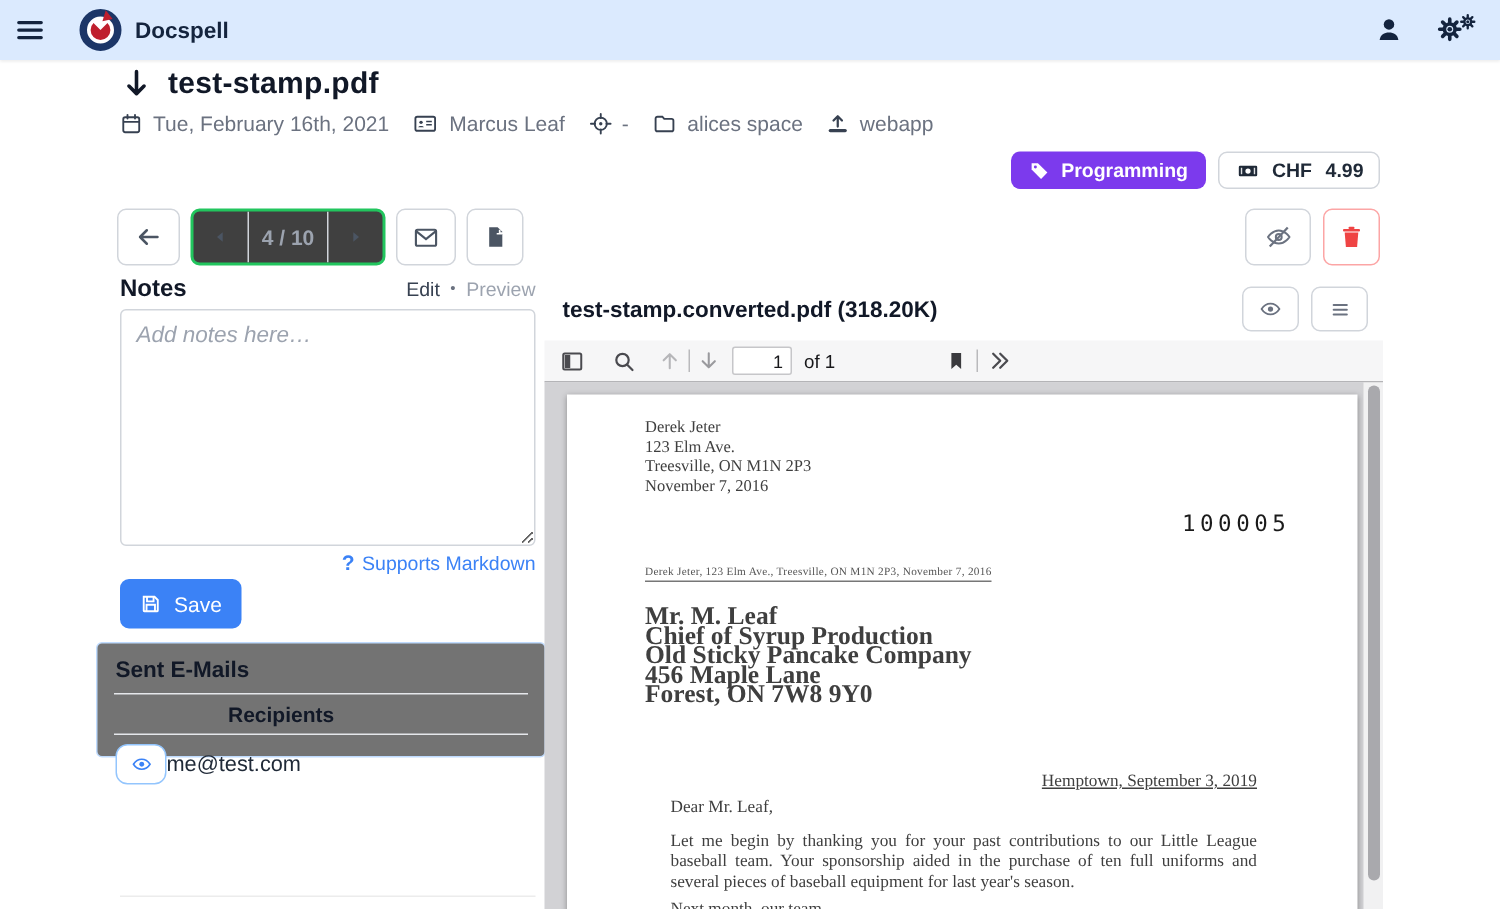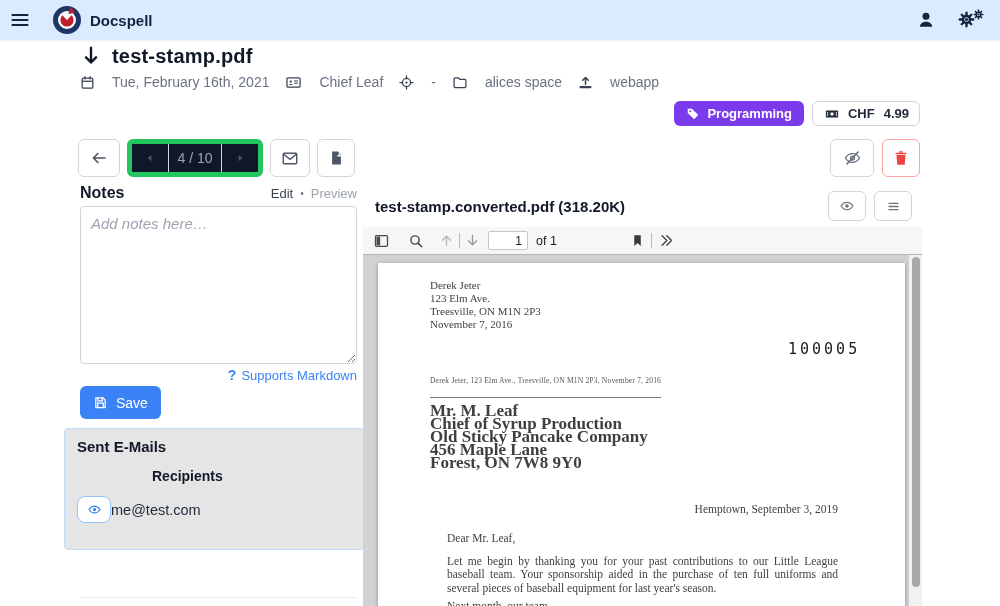--- a/index.html
+++ b/index.html
@@ -18,38 +18,38 @@
   .nav-right { margin-left:auto; display:flex; align-items:center; gap:22px; padding-right:16px; color:#14243e; }
   .gearpair { position:relative; width:26px; height:22px; }
   .gearpair .g1 { position:absolute; left:0; top:2px; }
   .gearpair .g2 { position:absolute; right:0; top:0; }
 
   
   .title-row { position:absolute; left:80px; top:44px; display:flex; align-items:center; gap:10px; }
   .title-row h1 { font-size:20px; font-weight:800; color:#111827; letter-spacing:.2px; }
   .meta-row { position:absolute; left:80px; top:74px; display:flex; align-items:center; gap:16px;
     color:#6b7280; font-size:14px; }
-  .meta { display:flex; align-items:center; gap:17px; }
+  .meta { display:flex; align-items:center; gap:7px; }
   .meta .ic { color:#374151; }
 
   
   .badges { position:absolute; top:101px; right:80px; display:flex; gap:8px; }
   .badge-tag { display:flex; align-items:center; gap:7px; height:25px; padding:0 12px;
     background:#7c3aed; color:#fff; font-size:13px; font-weight:bold; border-radius:6px; }
   .badge-amount { display:flex; align-items:center; gap:7px; height:25px; padding:0 10px;
     background:#fff; border:1px solid #d1d5db; border-radius:6px; color:#1f2937; font-size:13px; font-weight:bold; }
   .badge-amount .val { margin-left:2px; }
 
   
   .btn { display:flex; align-items:center; justify-content:center; background:#fff;
     border:1px solid #d1d5db; border-radius:6px; color:#4b5563; }
   .tb-left { position:absolute; left:78px; top:139px; display:flex; gap:7px; }
   .tb-right { position:absolute; right:80px; top:139px; display:flex; gap:8px; }
   .btn-lg { width:42px; height:38px; }
-  .btn-group { display:flex; height:38px; border:5px solid #22c55e; border-radius:6px; overflow:hidden; background:#0f172a; }
+  .btn-group { display:flex; height:38px; border:2px solid #22c55e; border-radius:6px; overflow:hidden; background:#404040;font-weight:bold; }
   .btn-group > * { display:flex; align-items:center; justify-content:center; }
   .bg-prev,.bg-next { width:36px; color:#4b5563; }
   .bg-mid { width:54px; color:#9ca3af; font-size:14px; border-left:1px solid #d1d5db; border-right:1px solid #d1d5db; }
   .btn-danger { width:38px; height:38px; border-color:#fca5a5; color:#ef4444; }
 
   
   .notes-head { position:absolute; left:80px; top:184px; width:277px; display:flex; align-items:baseline; }
   .notes-head h2 { font-size:16px; font-weight:800; color:#111827; }
   .notes-links { margin-left:auto; display:flex; align-items:center; gap:7px; font-size:13px; }
   .lnk-edit { color:#374151; }
@@ -60,22 +60,22 @@
     font-size:15px; color:#374151; resize:both;font-style:italic; }
   .notes-area::placeholder { color:#9ca3af; }
   .md-hint { position:absolute; top:367px; left:80px; width:277px; text-align:right;
     color:#3b82f6; font-size:13px; }
   .md-hint .q { font-weight:800; font-size:14px; margin-right:5px; }
   .save-btn { position:absolute; left:80px; top:386px; height:33px; padding:0 13px;
     background:#3b82f6; border:none; border-radius:6px; color:#fff; font-size:14px;
     display:flex; align-items:center; gap:8px; font-family:inherit; }
 
   
-  .sent-box { position:absolute; left:64px; top:428px; width:300px; height:122px;
-    border:1px solid #bfdbfe; border-radius:4px; padding:9px 12px 0; background:#e5e5e5; }
+  .sent-box { position:absolute; left:64px; top:428px; width:300px; height:77px;
+    border:1px solid #bfdbfe; border-radius:4px; padding:9px 12px 0; background:#737373; }
   .sent-box h3 { font-size:15px; font-weight:800; color:#111827; margin-bottom:7px; }
   .sent-box .hr { height:1px; background:#e5e7eb; margin:0 -1px; }
   .sent-recip-head { font-weight:bold; font-size:14px; color:#111827; padding:5px 0 5px 75px; }
   .sent-row { display:flex; align-items:center; padding-top:6px; }
   .eye-btn { width:34px; height:27px; display:flex; align-items:center; justify-content:center;
     border:1px solid #93c5fd; border-radius:8px; background:#fff; color:#3b82f6; }
   .sent-addr { font-size:14.5px; color:#1f2937; }
   .col-divider { position:absolute; left:80px; top:597px; width:277px; height:1px; background:#ececec; }
 
   
@@ -101,23 +101,23 @@
   .pdf-scroll { position:absolute; right:0; top:70px; width:13px; height:351px; background:#f1f1f2; }
   .pdf-thumb { position:absolute; left:2.5px; top:2px; width:8px; height:330px; background:#a9a9ad; border-radius:4px; }
 
   
   .page { position:absolute; left:15px; top:8px; width:527px; height:420px; background:#fff;
     box-shadow:0 1px 4px rgba(0,0,0,.35); font-family:"Liberation Serif","DejaVu Serif",serif; color:#3f3f3f; }
   .pg-sender { position:absolute; left:52px; top:16px; font-size:11px; line-height:13px; }
   .pg-stamp { position:absolute; left:410px; top:77px; font-family:"DejaVu Sans Mono",monospace;
     font-size:15px; letter-spacing:3px; color:#1a1a1a; }
   .pg-return { position:absolute; left:52px; top:113px; font-size:7.5px; color:#555;
-    border-bottom:1px solid #777; padding-bottom:12px; letter-spacing:.2px; }
+    border-bottom:1px solid #777; padding-bottom:2px; letter-spacing:.2px; }
   .pg-recip { position:absolute; left:52px; top:141px; font-size:17px; line-height:13px;font-weight:bold; }
-  .pg-dateline { position:absolute; right:67px; top:240px; font-size:11.5px; }
+  .pg-dateline { position:absolute; right:67px; top:252px; font-size:11.5px;text-decoration:underline; }
   .pg-salute { position:absolute; left:69px; top:269px; font-size:11.5px; }
   .pg-body { position:absolute; left:69px; top:292px; width:391px; font-size:11.5px;
     line-height:13.4px; text-align:justify; }
   .pg-partial { position:absolute; left:69px; top:337px; width:391px; font-size:11.5px; }
 </style>
 </head>
 <body>
 
 <svg width="0" height="0" style="position:absolute">
   <symbol id="i-bars" viewBox="0 0 24 24">
@@ -278,21 +278,21 @@
     <span class="meta" data-interactable="false">
       <svg class="ic" width="15" height="15" data-interactable="false">
           <use href="#i-cal"></use>
         </svg>
       <span data-interactable="false">Tue, February 16th, 2021</span>
     </span>
     <span class="meta" data-interactable="true">
       <svg class="ic" width="17" height="15" data-interactable="false">
           <use href="#i-card"></use>
         </svg>
-      <span data-interactable="false">Chief Leaf</span>
+      <span data-interactable="false">Marcus Leaf</span>
     </span>
     <span class="meta" data-interactable="false">
       <svg class="ic" width="15" height="15" data-interactable="false">
           <use href="#i-cross"></use>
         </svg>
       <span data-interactable="false">-</span>
     </span>
     <span class="meta" data-interactable="true">
       <svg class="ic" width="16" height="15" data-interactable="false">
           <use href="#i-folder"></use>

